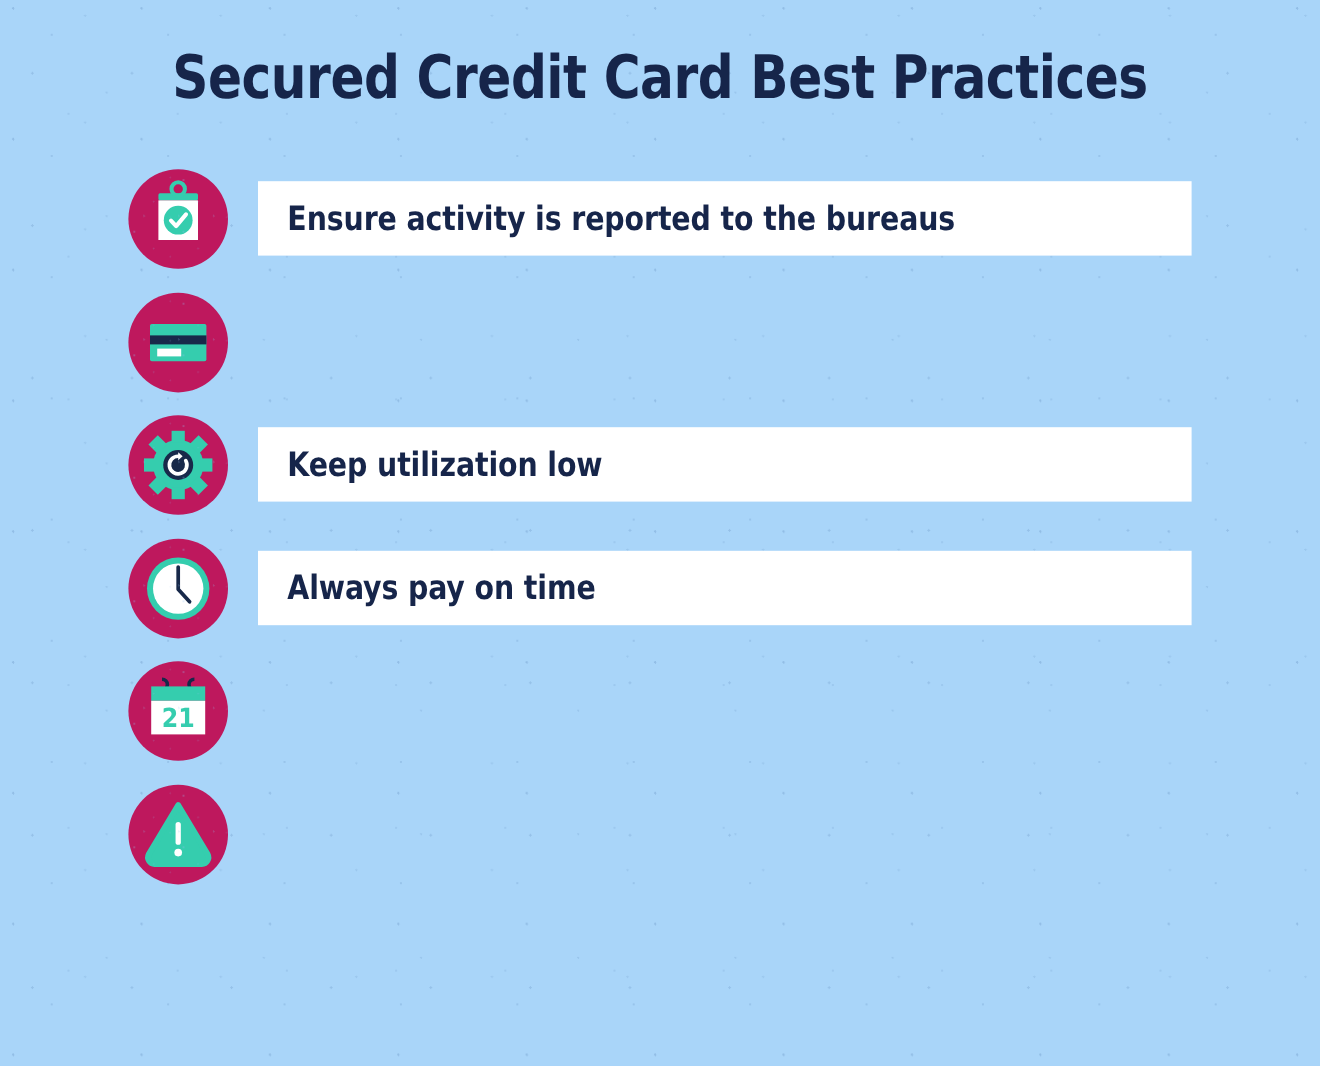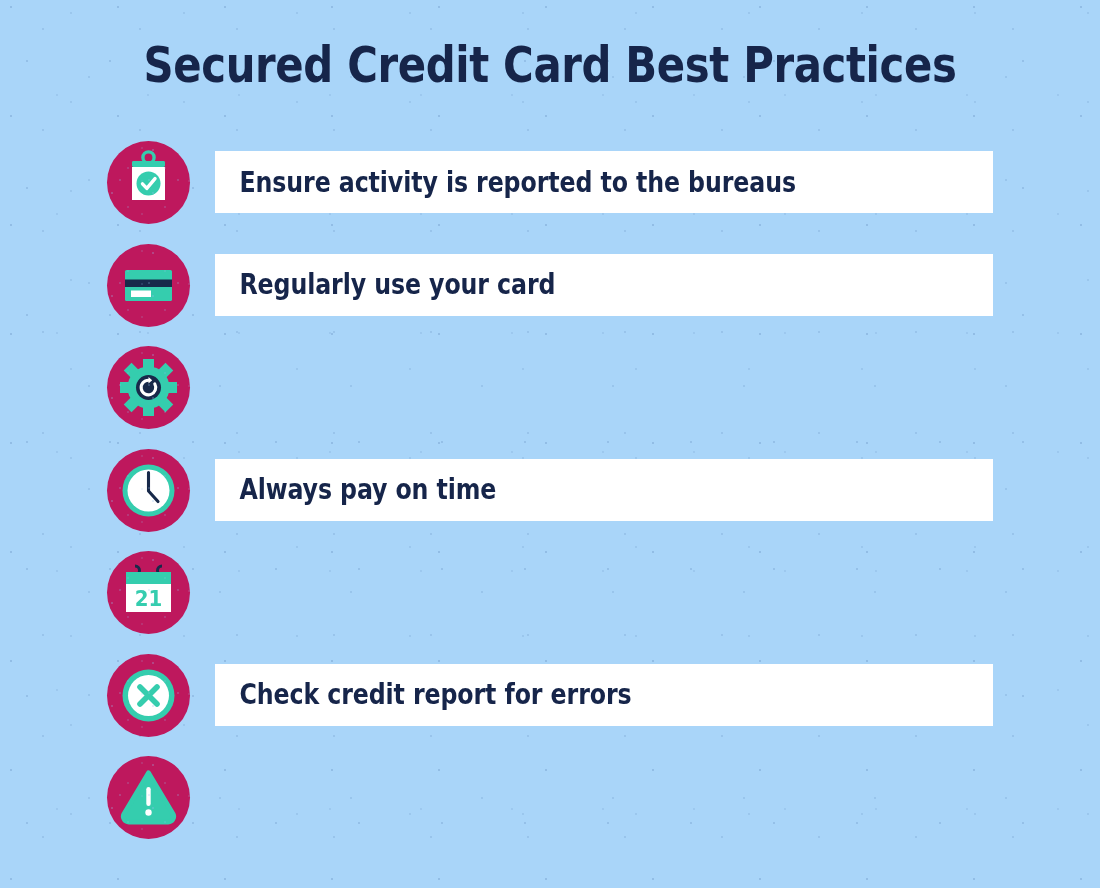--- a/index.html
+++ b/index.html
@@ -125,23 +125,20 @@
       </div>
     </div>
 
     <div class="row">
       <div class="badge">
         <svg viewBox="0 0 83 83">
           <rect x="18" y="26" width="47" height="31" rx="1.5" fill="#35cdae"></rect>
           <rect x="18" y="35.5" width="47" height="7.5" fill="#18294a"></rect>
           <rect x="24" y="46.5" width="20" height="6.5" fill="#ffffff"></rect>
         </svg>
-      </div>
-      <div class="bar">
-        <span class="bar-label">Regularly use your card</span>
       </div>
     </div>
 
     <div class="row">
       <div class="badge">
         <svg viewBox="0 0 83 83">
           <g fill="#35cdae">
             <circle cx="41.5" cy="41.5" r="21"></circle>
             <g>
               <rect x="36" y="13" width="11" height="10"></rect>
@@ -152,20 +149,23 @@
               <rect x="53" y="19" width="11" height="11" transform="rotate(45 58.5 24.5)"></rect>
               <rect x="19" y="53" width="11" height="11" transform="rotate(45 24.5 58.5)"></rect>
               <rect x="53" y="53" width="11" height="11" transform="rotate(45 58.5 58.5)"></rect>
             </g>
           </g>
           <circle cx="41.5" cy="41.5" r="12.5" fill="#18294a"></circle>
           <path d="M41.5 34.2 a7.3 7.3 0 1 0 6.3 3.7" fill="none" stroke="#ffffff" stroke-width="3.1" stroke-linecap="round"></path>
           <path d="M41.5 30.9 L41.5 37.6 L45.2 34.2 Z" fill="#ffffff"></path>
         </svg>
       </div>
+      <div class="bar">
+        <span class="bar-label">Keep utilization low</span>
+      </div>
     </div>
 
     <div class="row">
       <div class="badge">
         <svg viewBox="0 0 83 83">
           <circle cx="41.5" cy="41.5" r="26" fill="#35cdae"></circle>
           <circle cx="41.5" cy="41.5" r="21" fill="#ffffff"></circle>
           <path d="M41.5 23.5 L41.5 42 L51 52.5" fill="none" stroke="#18294a" stroke-width="3.1" stroke-linecap="round" stroke-linejoin="round"></path>
         </svg>
       </div>
@@ -179,32 +179,20 @@
         <svg viewBox="0 0 83 83">
           <path d="M28 15 a4.5 4.5 0 0 1 0 9" fill="none" stroke="#18294a" stroke-width="3"></path>
           <path d="M55 15 a4.5 4.5 0 0 0 0 9" fill="none" stroke="#18294a" stroke-width="3"></path>
           <rect x="19" y="21" width="45" height="12" fill="#35cdae"></rect>
           <rect x="19" y="33" width="45" height="28" fill="#ffffff"></rect>
           <text x="41.5" y="55" text-anchor="middle" font-family="DejaVu Sans Condensed, Liberation Sans, sans-serif" font-size="22" font-weight="bold" fill="#35cdae">21</text>
         </svg>
       </div>
     </div>
 
-    <div class="row">
-      <div class="badge">
-        <svg viewBox="0 0 83 83">
-          <circle cx="41.5" cy="41.5" r="26" fill="#35cdae"></circle>
-          <circle cx="41.5" cy="41.5" r="20.5" fill="#ffffff"></circle>
-          <path d="M33 33 L50 50 M50 33 L33 50" stroke="#35cdae" stroke-width="5.6" stroke-linecap="round"></path>
-        </svg>
-      </div>
-      <div class="bar">
-        <span class="bar-label">Check credit report for errors</span>
-      </div>
-    </div>
 
     <div class="row">
       <div class="badge">
         <svg viewBox="0 0 83 83">
           <path d="M41.5 17 L66 58 a5.5 5.5 0 0 1 -4.8 8 L21.8 66 A5.5 5.5 0 0 1 17 58 Z" fill="#35cdae" stroke="#35cdae" stroke-width="5" stroke-linejoin="round"></path>
           <rect x="39.3" y="31" width="4.4" height="19" rx="2.2" fill="#ffffff"></rect>
           <circle cx="41.5" cy="56.5" r="3.2" fill="#ffffff"></circle>
         </svg>
       </div>
     </div>

